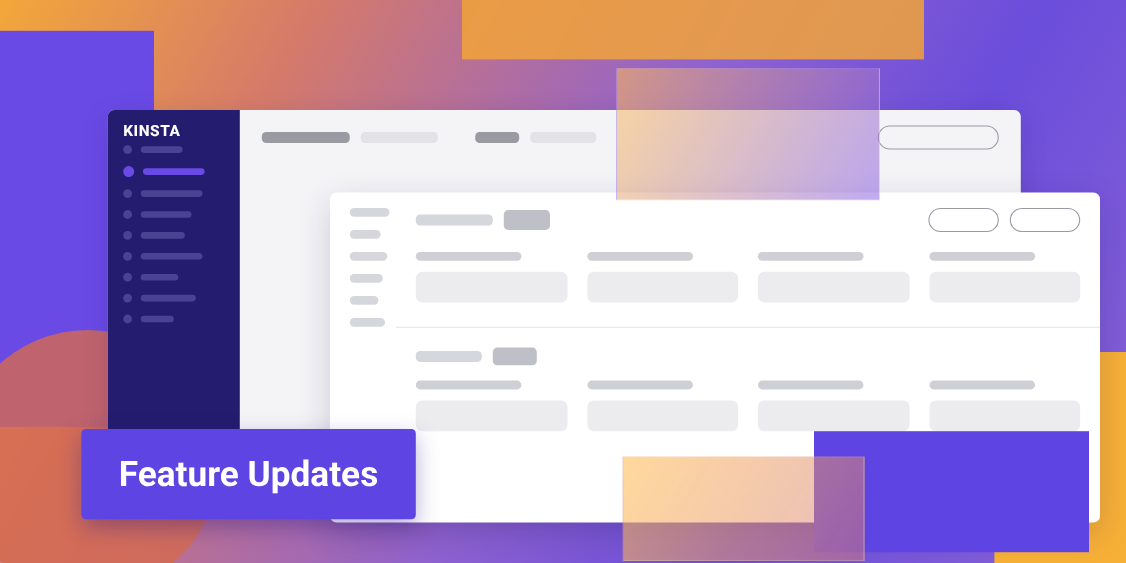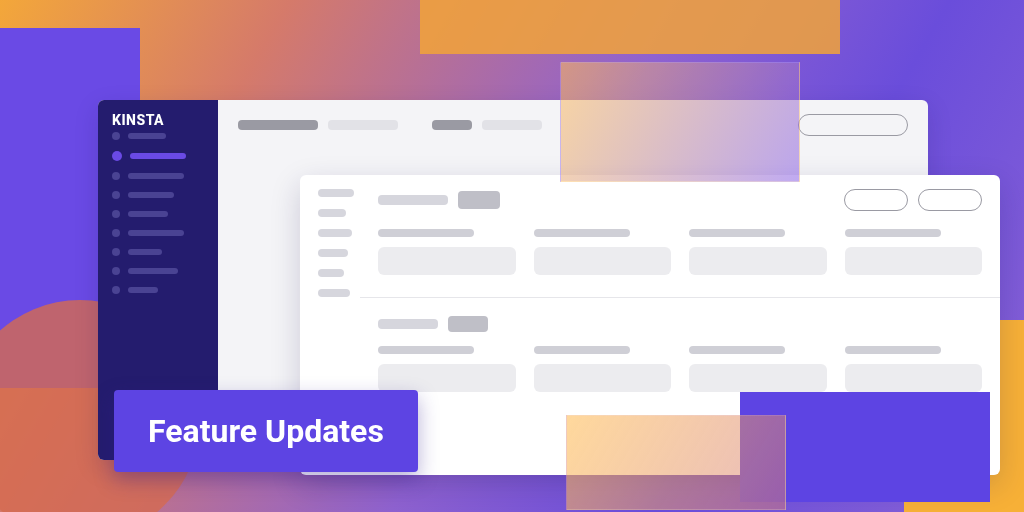--- a/index.html
+++ b/index.html
@@ -85,21 +85,20 @@
   .headline {
     position: absolute;
     left: 74px; top: 390px;
     padding: 22px 34px;
     background: #5d44e3;
     color: #fff;
     font-weight: 700;
     font-size: 32px;
     border-radius: 4px;
     box-shadow: 0 8px 20px rgba(50,30,140,.35);
-    margin-left: 40px;
   }
 
 </style>
 </head>
 <body>
 
 <div class="canvas">
 
   <div class="deco deco-purple-left"></div>
   <div class="deco deco-orange-top"></div>

